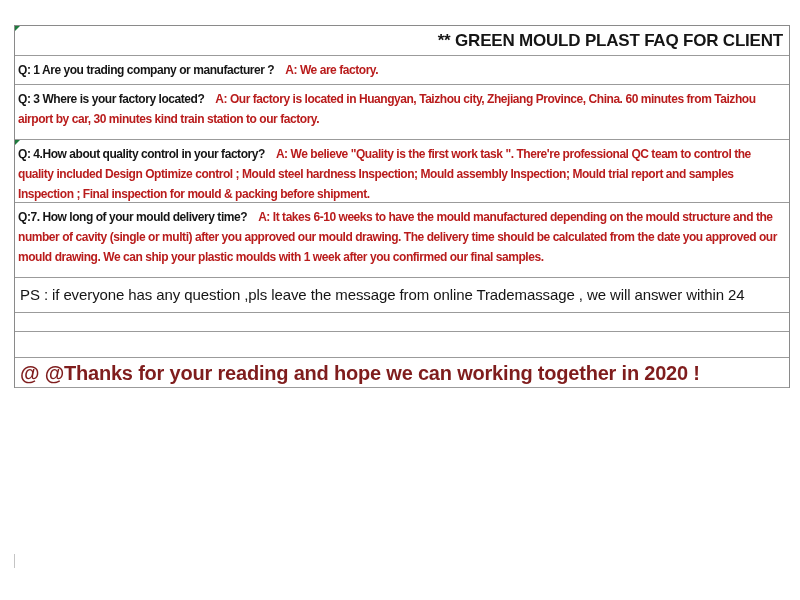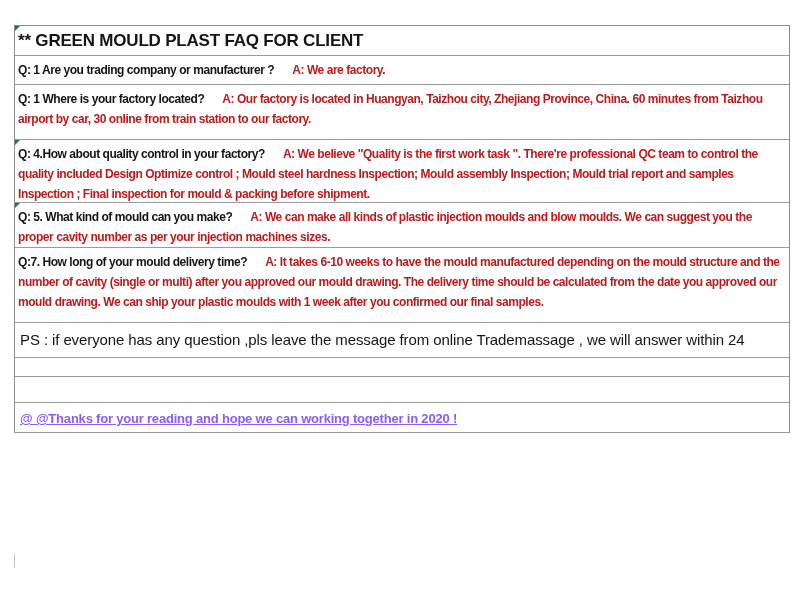--- a/index.html
+++ b/index.html
@@ -22,54 +22,53 @@
     background: #ffffff;
   }
   .row {
     position: relative;
     border-bottom: 1px solid #9b9b9b;
     padding: 4px 6px 0 3px;
     overflow: hidden;
     background: #ffffff;
   }
   .title-row {
-    text-align: left;
+    text-align: right;
     font-size: 17px;
     font-weight: 700;
     letter-spacing: -0.2px;
     color: #151515;
     line-height: 24px;
     padding-top: 3px;
   }
   .qa {
     font-size: 12px;
     font-weight: 700;
     letter-spacing: -0.45px;
     line-height: 20px;
     color: #151515;
   }
-  .q { margin-right: 18px; }
+  .q { margin-right: 11px; }
   .a { color: #b91c1c; }
   .u { text-underline-offset: 2px; }
   .note-row {
     font-size: 15px;
     font-weight: 400;
     color: #151515;
     line-height: 26px;
     padding-left: 5px;
     letter-spacing: -0.1px;
   }
   .thanks-row {
-    font-size: 13px;
+    font-size: 20px;
     font-weight: 700;
-    color: #8b5cf6;
+    color: #7f1d1d;
     line-height: 23px;
     padding-left: 5px;
     letter-spacing: -0.2px;
-    text-decoration: underline;
   }
   .corner {
     position: absolute;
     top: 0;
     left: 0;
     width: 0;
     height: 0;
     border-top: 5px solid #1f7a3d;
     border-right: 5px solid transparent;
   }
@@ -91,33 +90,29 @@
     <div class="row title-row" style="height:30px">
       <span class="corner"></span>
       <span>** GREEN MOULD PLAST FAQ FOR CLIENT</span>
     </div>
 
     <div class="row qa" style="height:29px">
       <span class="q">Q: 1 Are you trading company or manufacturer ?</span><span class="a">A: We are factory.</span>
     </div>
 
     <div class="row qa" style="height:55px">
-      <span class="q">Q: 1 Where is your factory located?</span><span class="a"><span>A: Our factory is located in Huangyan, Taizhou city, Zhejiang Province, China. </span><span class="u">60 </span><span>minutes from Taizhou airport by car, </span><span class="u">30</span><span> online from train station to our factory.</span></span>
+      <span class="q">Q: 3 Where is your factory located?</span><span class="a"><span>A: Our factory is located in Huangyan, Taizhou city, Zhejiang Province, China. </span><span class="u">60 </span><span>minutes from Taizhou airport by car, </span><span class="u">30</span><span> minutes kind train station to our factory.</span></span>
     </div>
 
 
     <div class="row qa" style="height:63px">
       <span class="corner"></span>
       <span class="q">Q: 4.How about quality control in your factory?</span><span class="a">A: We believe "Quality is the first work task ". There're professional QC team to control the quality included Design Optimize control ;  Mould steel hardness Inspection; Mould assembly Inspection;  Mould trial report and samples Inspection ; Final inspection for mould &amp; packing before shipment.</span>
     </div>
 
-    <div class="row qa" style="height:45px">
-      <span class="corner"></span>
-      <span class="q">Q: 5. What kind of mould can you make?</span><span class="a">A:  We can make all kinds of plastic injection moulds and blow moulds. We can suggest you the proper cavity number as per your injection machines sizes.</span>
-    </div>
 
 
     <div class="row qa" style="height:75px">
       <span class="q">Q:7. How long of your mould delivery time?</span><span class="a">A:  It takes 6-10 weeks to have the mould manufactured depending on the mould structure and the number of cavity (single or multi) after you approved our mould drawing. The delivery time should be calculated from the date you approved our mould drawing. We can ship your plastic moulds with 1 week after you confirmed our final samples.</span>
     </div>
 
 
     <div class="row note-row" style="height:35px">
       <span>PS : if everyone has any question ,pls leave the message from online Trademassage , we will answer within  24 hours !</span>
     </div>

